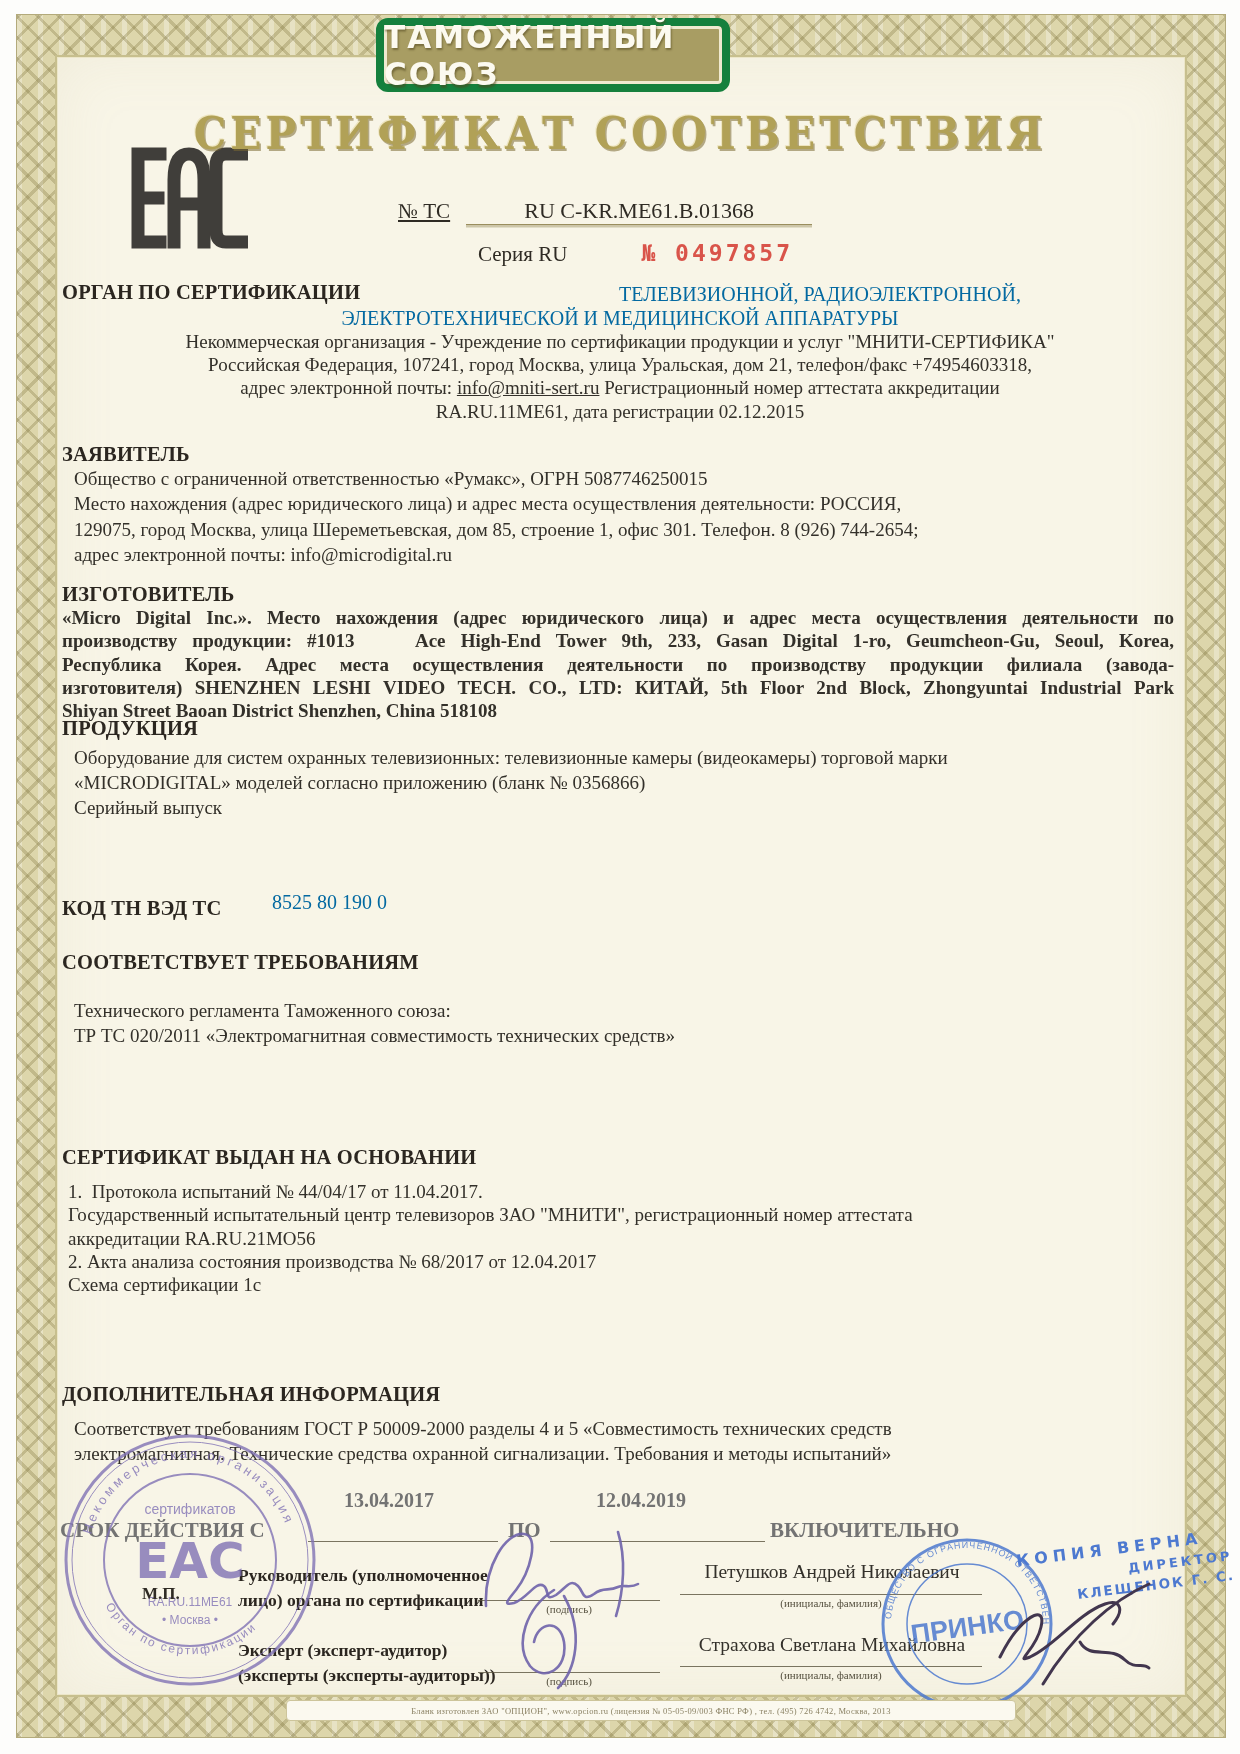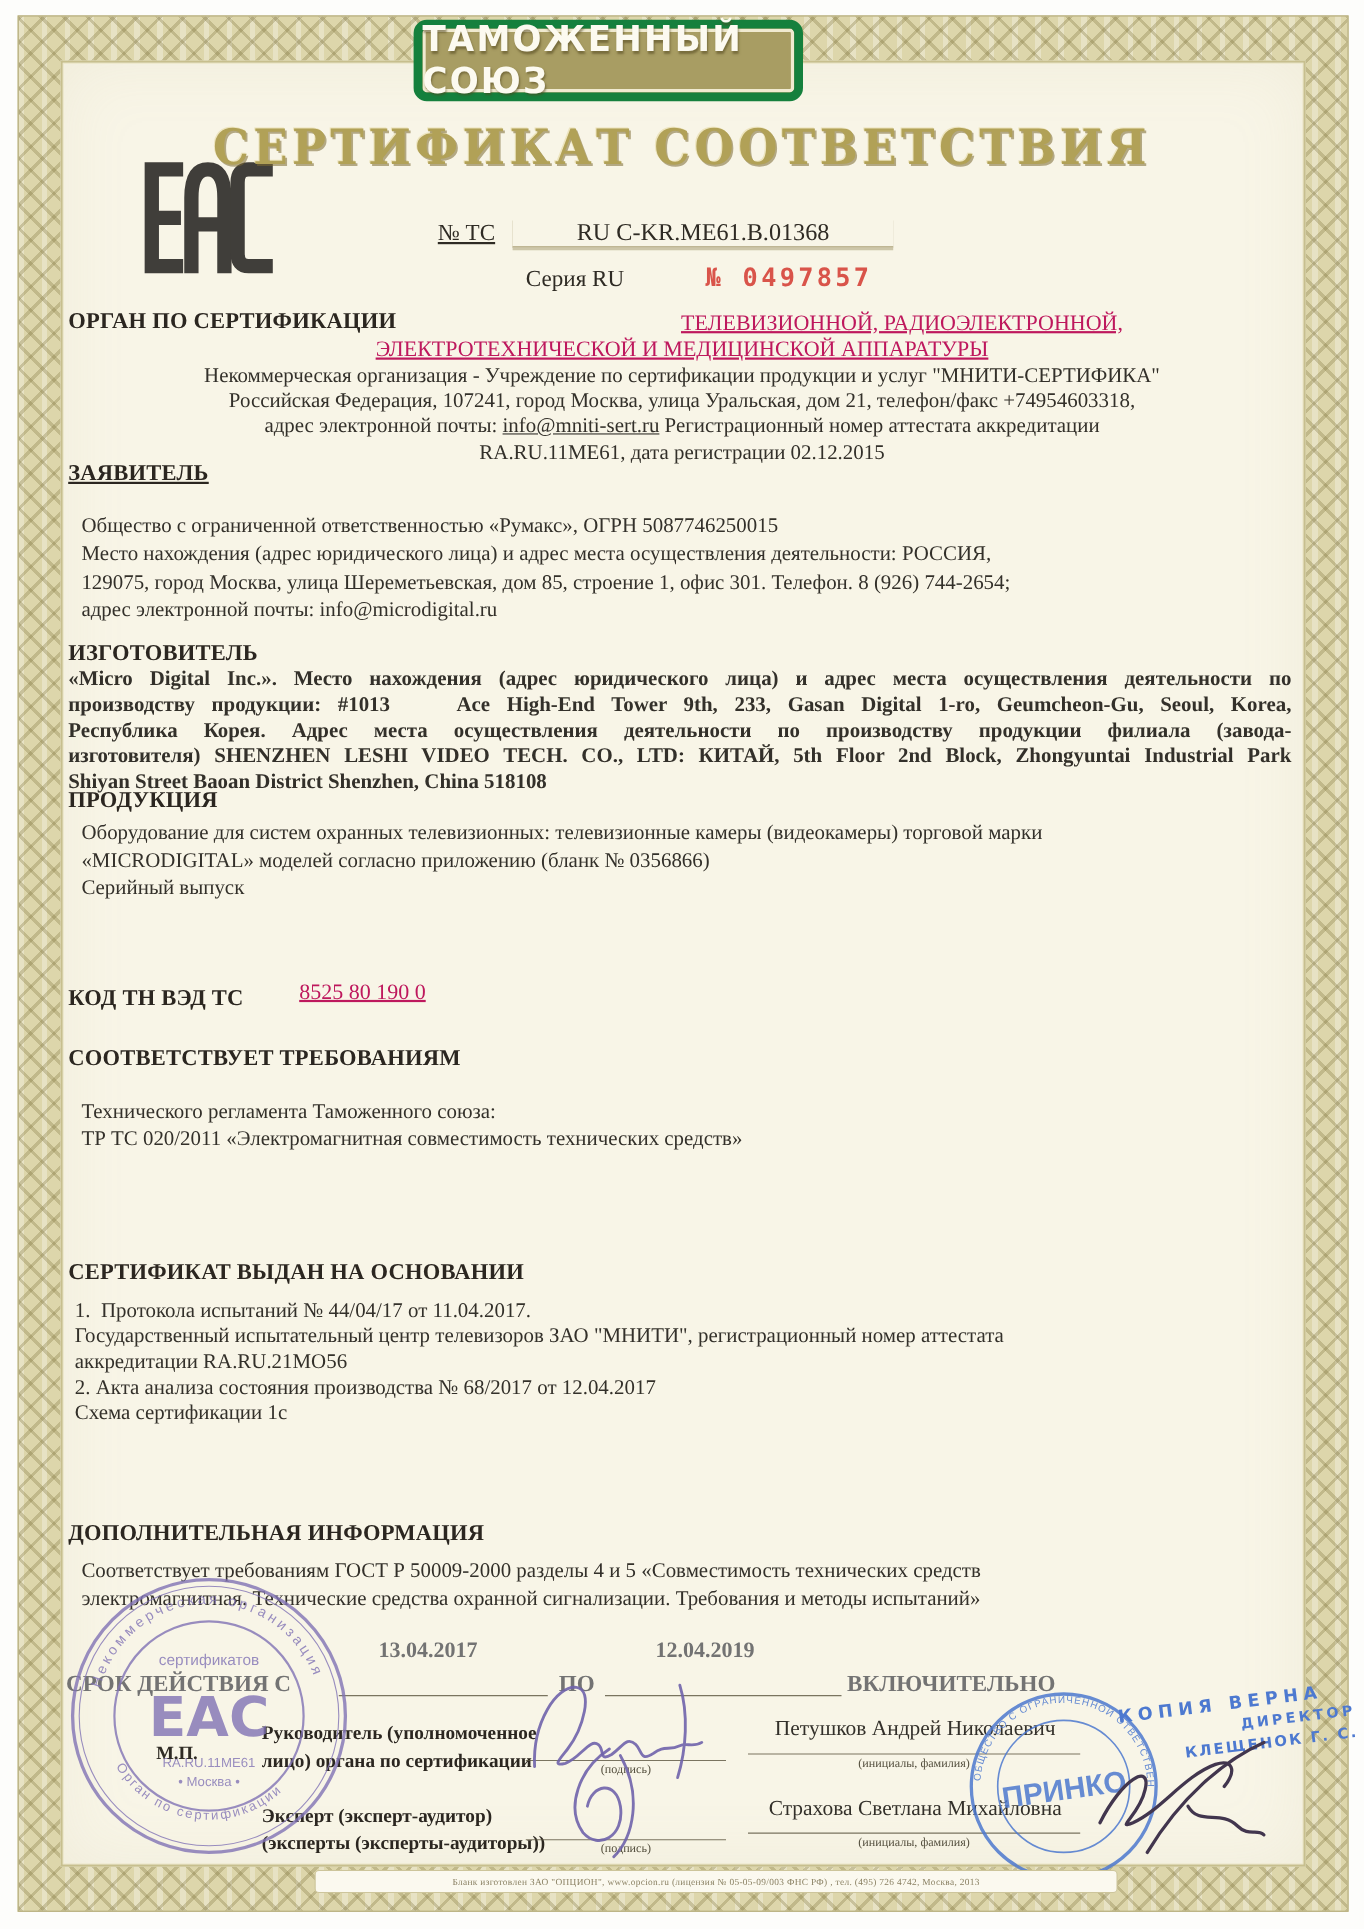--- a/index.html
+++ b/index.html
@@ -29,21 +29,21 @@
   .eac-logo{position:absolute;left:128px;top:146px;width:120px;height:104px;}
   .numrow{position:absolute;left:398px;top:198px;font-size:21px;white-space:nowrap;}
   .numrow .lab{margin-right:16px;text-decoration:underline;}
   .numrow .val{display:inline-block;width:346px;text-align:center;font-size:22px;
          border-bottom:1.5px solid #9a8e5e;box-shadow:0 2.5px 0 rgba(154,142,94,.45);padding-bottom:0;}
   .serrow{position:absolute;left:478px;top:240px;font-size:21px;white-space:nowrap;}
   .serrow .red{margin-left:74px;font-family:"DejaVu Sans Mono", monospace;font-weight:bold;
          font-size:23px;color:#d9544a;letter-spacing:3px;}
   
   .h{position:absolute;font-weight:bold;font-size:20.5px;letter-spacing:.2px;color:#2b2620;}
-  .t{font-size:19px;color:#be185d;white-space:pre-wrap;text-decoration:underline;}
+  .t{font-size:19px;color:#0369a1;white-space:pre-wrap;}
   .para{position:absolute;line-height:24.8px;}
   .para div{font-size:19px;color:#33302a;white-space:pre-wrap;}
   .just div{text-align:justify;text-align-last:justify;font-weight:bold;}
   .just div:last-child{text-align-last:left;}
   .ctr div{text-align:center;}
   .email{text-decoration:underline;}
   
   .vlabel{position:absolute;font-weight:bold;font-size:21px;color:#737373;}
   .vdate{position:absolute;font-size:20px;color:#737373;font-weight:bold;}
   .uline{position:absolute;border-top:1.5px solid rgba(90,84,62,.8);}
@@ -95,21 +95,21 @@
   <div class="h" style="left:62px;top:281px;">ОРГАН ПО СЕРТИФИКАЦИИ</div>
   <div class="t" style="position:absolute;left:480px;right:80px;top:283px;text-align:center;font-size:20px;">ТЕЛЕВИЗИОННОЙ, РАДИОЭЛЕКТРОННОЙ,</div>
   <div class="t" style="position:absolute;left:60px;right:60px;top:307px;text-align:center;font-size:20px;">ЭЛЕКТРОТЕХНИЧЕСКОЙ И МЕДИЦИНСКОЙ АППАРАТУРЫ</div>
   <div class="para ctr" style="left:60px;right:60px;top:330px;line-height:23.2px;">
     <div>Некоммерческая организация - Учреждение по сертификации продукции и услуг "МНИТИ-СЕРТИФИКА"</div>
     <div>Российская Федерация, 107241, город Москва, улица Уральская, дом 21, телефон/факс +74954603318,</div>
     <div><span>адрес электронной почты: </span><span class="email">info@mniti-sert.ru</span><span> Регистрационный номер аттестата аккредитации</span></div>
     <div>RA.RU.11ME61, дата регистрации 02.12.2015</div>
   </div>
 
-  <div class="h" style="left:62px;top:419px;text-decoration:underline;">ЗАЯВИТЕЛЬ</div>
+  <div class="h" style="left:62px;top:443px;">ЗАЯВИТЕЛЬ</div>
   <div class="para" style="left:74px;right:70px;top:466px;line-height:25.4px;">
     <div>Общество с ограниченной ответственностью «Румакс», ОГРН 5087746250015</div>
     <div>Место нахождения (адрес юридического лица) и адрес места осуществления деятельности: РОССИЯ,</div>
     <div>129075, город Москва, улица Шереметьевская, дом 85, строение 1, офис 301. Телефон. 8 (926) 744-2654;</div>
     <div>адрес электронной почты: info@microdigital.ru</div>
   </div>
 
   <div class="h" style="left:62px;top:583px;">ИЗГОТОВИТЕЛЬ</div>
   <div class="para just" style="left:62px;right:66px;top:606px;line-height:23.3px;">
     <div>«Micro Digital Inc.». Место нахождения (адрес юридического лица) и адрес места осуществления деятельности по</div>

